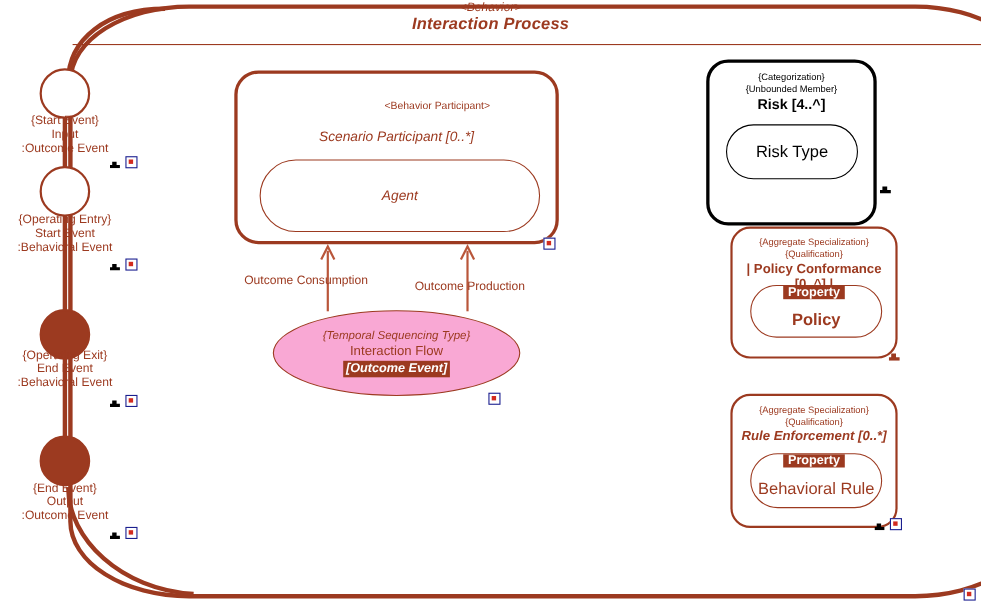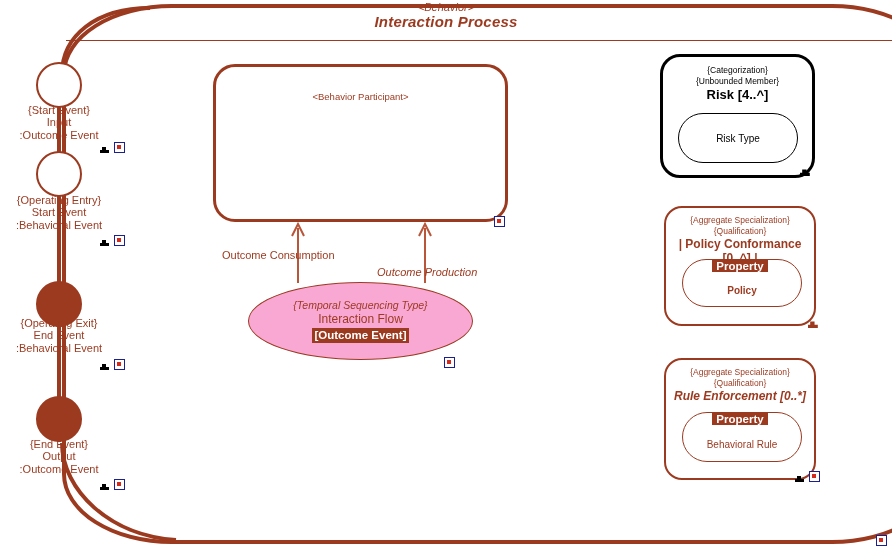--- a/index.html
+++ b/index.html
@@ -51,21 +51,21 @@
     background:#d22b1e;
   }
   
   .participant{
     position:absolute;left:213px;top:64px;width:295px;height:158px;
     border:3px solid #9c3a20;border-radius:22px;box-sizing:border-box;
     background:#ffffff;
   }
   .p-stereo{
     position:absolute;left:0;top:24px;width:100%;text-align:center;
-    font-size:9.5px;color:#9c3a20;
+    font-size:9.5px;color:#9c3a20;padding-left:37px;
   }
   .p-name{
     position:absolute;left:0;top:50px;width:100%;text-align:center;
     font-size:12.5px;font-style:italic;color:#9c3a20;
   }
   .p-inner{
     position:absolute;left:20px;top:78px;width:255px;height:66px;
     border:1.5px solid #9c3a20;border-radius:33px;box-sizing:border-box;
     display:flex;align-items:center;justify-content:center;
     font-size:12.5px;font-style:italic;color:#9c3a20;background:#fff;
@@ -74,42 +74,42 @@
   .flow-ellipse{
     position:absolute;left:248px;top:282px;width:225px;height:78px;
     border:1.5px solid #9c3a20;border-radius:50%;box-sizing:border-box;
     background:#f9a8d4;
     display:flex;flex-direction:column;align-items:center;justify-content:center;
     line-height:1.25;
   }
   .fe-stereo{font-size:10.5px;font-style:italic;color:#9c3a20;}
   .fe-name{font-size:12px;color:#9c3a20;}
   .fe-hl{
-    font-size:11.5px;font-weight:bold;
+    font-size:11.5px;font-style:italic;font-weight:bold;
     background:#9c3a20;color:#ffffff;padding:0 2px;margin-top:1px;
   }
   .conn-label{
     position:absolute;font-size:11px;color:#9c3a20;white-space:nowrap;
   }
   
   .rbox{
     position:absolute;box-sizing:border-box;background:#ffffff;
   }
   .rbox.black{border:3px solid #000000;border-radius:20px;color:#000;}
   .rbox.brown{border:2.5px solid #9c3a20;border-radius:18px;color:#9c3a20;}
   .rb-stereo{width:100%;text-align:center;font-size:8.5px;line-height:1.25;}
   .rb-name{width:100%;text-align:center;font-size:13px;font-weight:bold;margin-top:1px;}
   .rb-name.italic{font-style:italic;}
   .rb-inner{
     position:absolute;box-sizing:border-box;background:#ffffff;
     display:flex;align-items:center;justify-content:center;
   }
   .rbox.black .rb-inner{border:1.5px solid #000;border-radius:30px;}
   .rbox.brown .rb-inner{border:1.5px solid #9c3a20;border-radius:26px;}
-  .rb-inner-label{font-size:10px;}
+  .rb-inner-label{font-size:15px;}
   .rb-prop{
     position:absolute;left:0;width:100%;text-align:center;
   }
   .rb-prop span{
     background:#9c3a20;color:#ffffff;font-size:11.5px;font-weight:bold;
     padding:0 4px;
   }
   .blk-arrow{position:absolute;width:12px;height:12px;}
 </style>
 </head>
@@ -177,46 +177,48 @@
 </div>
 <div class="mini-icons" style="left:100px;top:478px;">
   <svg class="ic-arrow" viewBox="0 0 11 11">
     <path d="M6 0 L6 5 L2 5 L2 8 L0 8 L0 11 L9 11 L9 8 L6 8" fill="#000"></path>
   </svg>
   <div class="ic-box"></div>
 </div>
 
 <div class="participant">
   <div class="p-stereo">&lt;Behavior Participant&gt;</div>
+  <div class="p-name">Scenario Participant [0..*]</div>
+  <div class="p-inner">Agent</div>
 </div>
 <div class="mini-icons" style="left:494px;top:215px;">
   <div class="ic-box" style="left:0;"></div>
 </div>
 
 <svg style="position:absolute;left:0;top:0;width:892px;height:548px;pointer-events:none;">
 
   <line x1="298" y1="283" x2="298" y2="228" stroke="#b9563a" stroke-width="2"></line>
   <path d="M292 236 L298 224 L304 236" fill="none" stroke="#b9563a" stroke-width="2"></path>
 
   <line x1="425" y1="283" x2="425" y2="228" stroke="#b9563a" stroke-width="2"></line>
   <path d="M419 236 L425 224 L431 236" fill="none" stroke="#b9563a" stroke-width="2"></path>
 </svg>
 <div class="conn-label" style="left:222px;top:249px;">Outcome Consumption</div>
-<div class="conn-label" style="left:377px;top:266px;font-style:italic;">Outcome Production</div>
+<div class="conn-label" style="left:377px;top:255px;">Outcome Production</div>
 
 <div class="flow-ellipse">
   <div class="fe-stereo">{Temporal Sequencing Type}</div>
   <div class="fe-name">Interaction Flow</div>
   <div class="fe-hl">[Outcome Event]</div>
 </div>
 <div class="mini-icons" style="left:444px;top:356px;">
   <div class="ic-box" style="left:0;"></div>
 </div>
 
-<div class="rbox black" style="left:660px;top:54px;width:155px;height:124px;padding-top:8px;">
+<div class="rbox black" style="left:642px;top:54px;width:155px;height:151px;padding-top:8px;">
   <div class="rb-stereo">{Categorization}</div>
   <div class="rb-stereo">{Unbounded Member}</div>
   <div class="rb-name">Risk [4..^]</div>
   <div class="rb-inner" style="left:15px;top:56px;width:120px;height:50px;">
     <span class="rb-inner-label">Risk Type</span>
   </div>
 </div>
 <svg class="blk-arrow" viewBox="0 0 11 11" style="left:800px;top:164px;">
   <path d="M6 0 L6 5 L2 5 L2 8 L0 8 L0 11 L9 11 L9 8 L6 8" fill="#000"></path>
 </svg>

